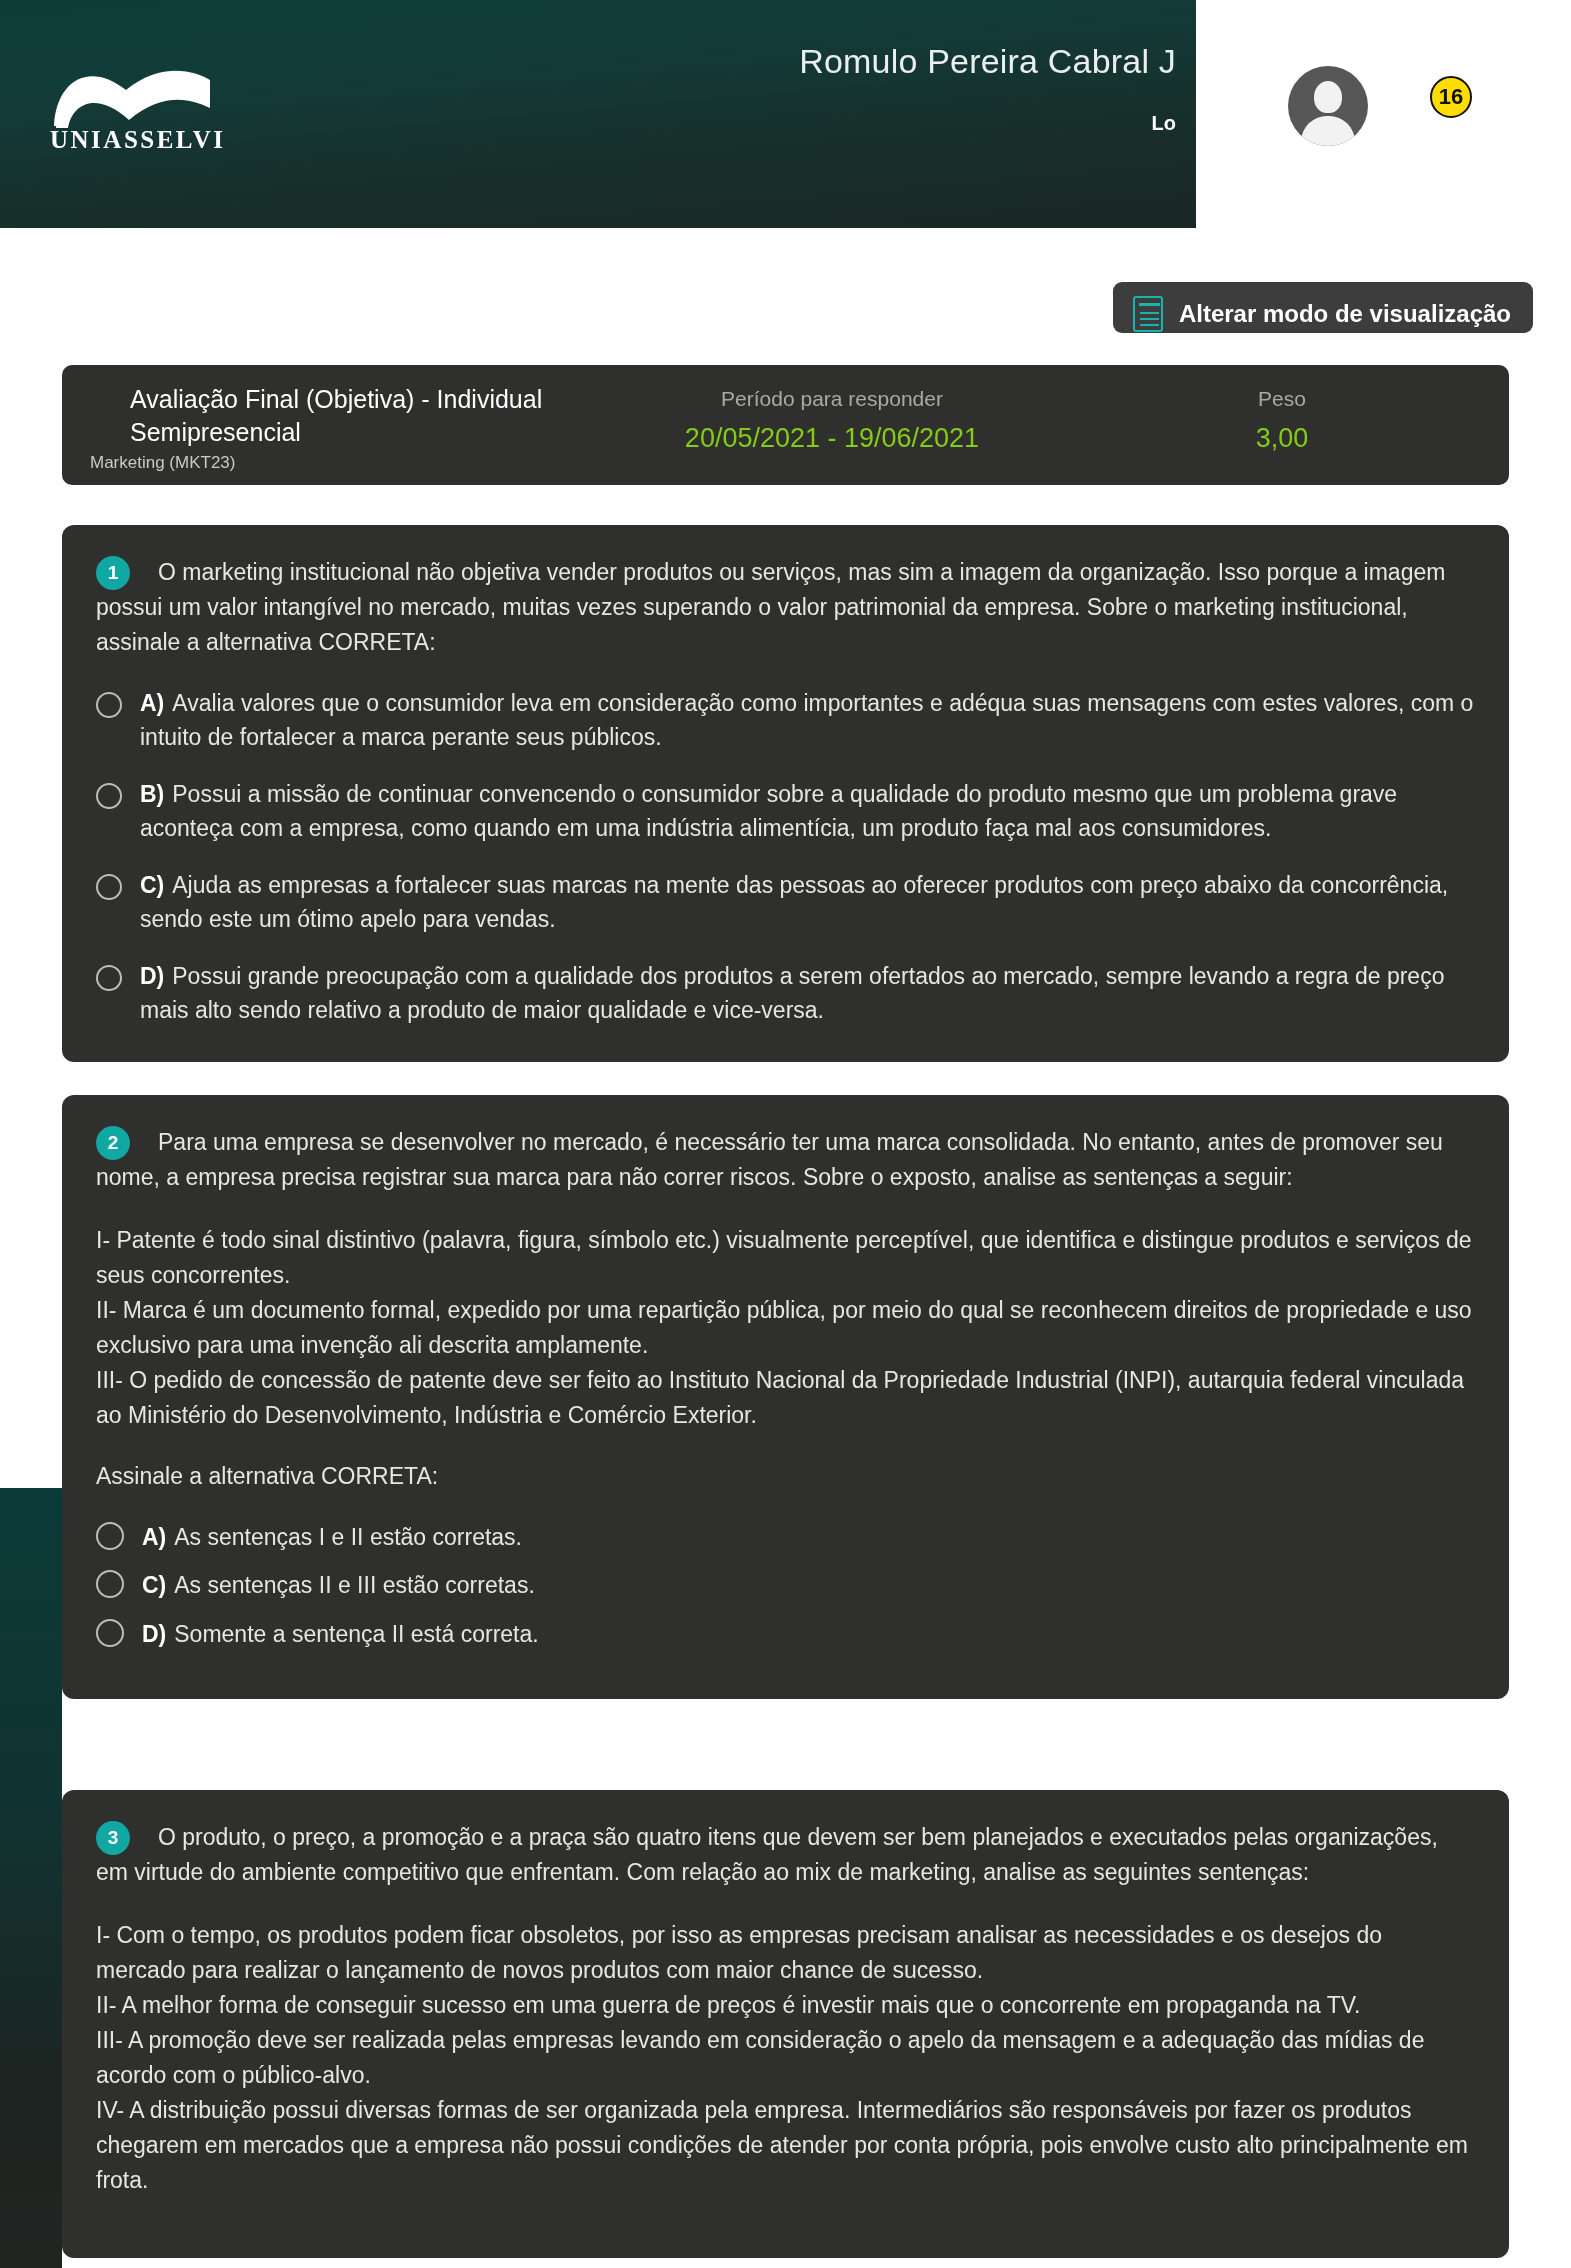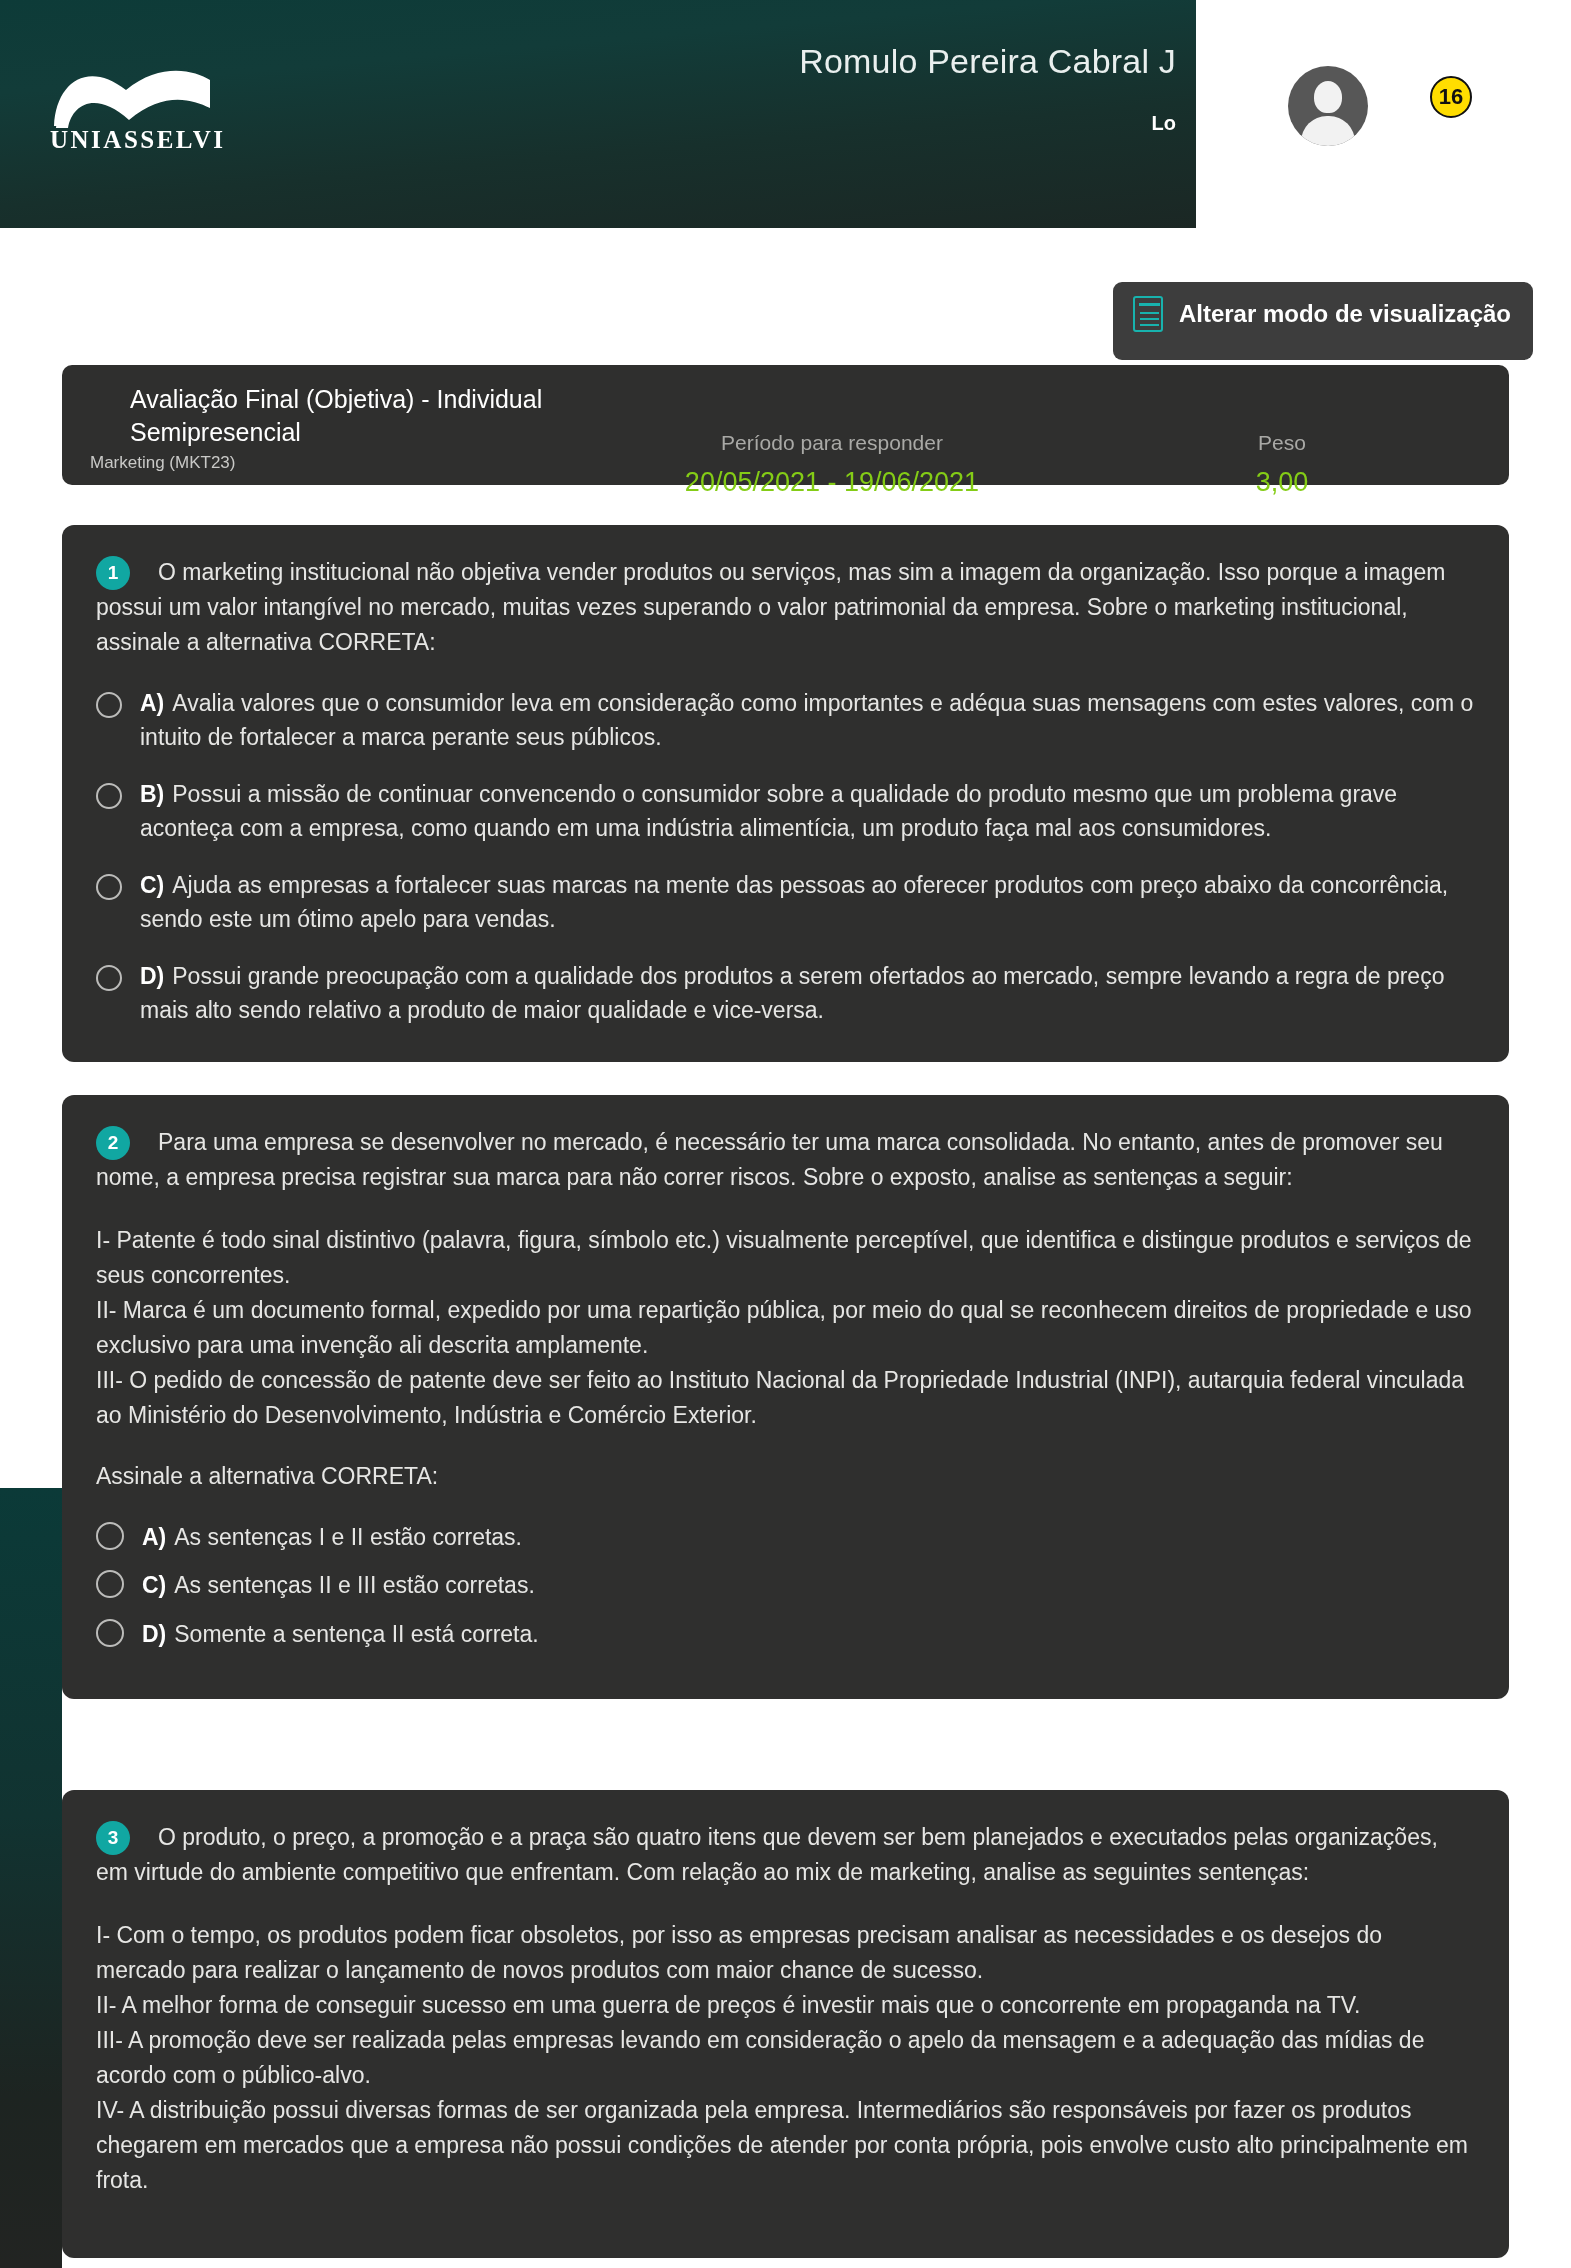--- a/index.html
+++ b/index.html
@@ -138,21 +138,21 @@
     top: 282px;
     z-index: 4;
   }
   .view-mode-btn {
     display: flex;
     align-items: center;
     gap: 16px;
     background: #3d3d3d;
     border: none;
     border-radius: 9px;
-    padding: 14px 22px 28px 20px;
+    padding: 14px 22px 1px 20px;
     color: #ffffff;
     font-size: 24px;
     font-weight: bold;
     cursor: pointer;
     font-family: "Liberation Sans", sans-serif;
   }
   .doc-icon {
     width: 30px; height: 36px;
     border: 2px solid #18b3ae;
     border-radius: 3px;
@@ -214,21 +214,20 @@
     position: absolute;
     text-align: center;
   }
   .info-col.c-period { left: 540px; top: 22px; width: 460px; }
   .info-col.c-peso   { left: 1040px; top: 22px; width: 360px; }
   .info-label {
     font-size: 21px;
     color: #a9a9a6;
     font-weight: 400;
     margin-bottom: 12px;
-    margin-top: 44px;
   }
   .info-value {
     font-size: 27px;
     color: #84cc16;
     font-weight: 400;
   }
 
   
   .q-card {
     position: absolute;

